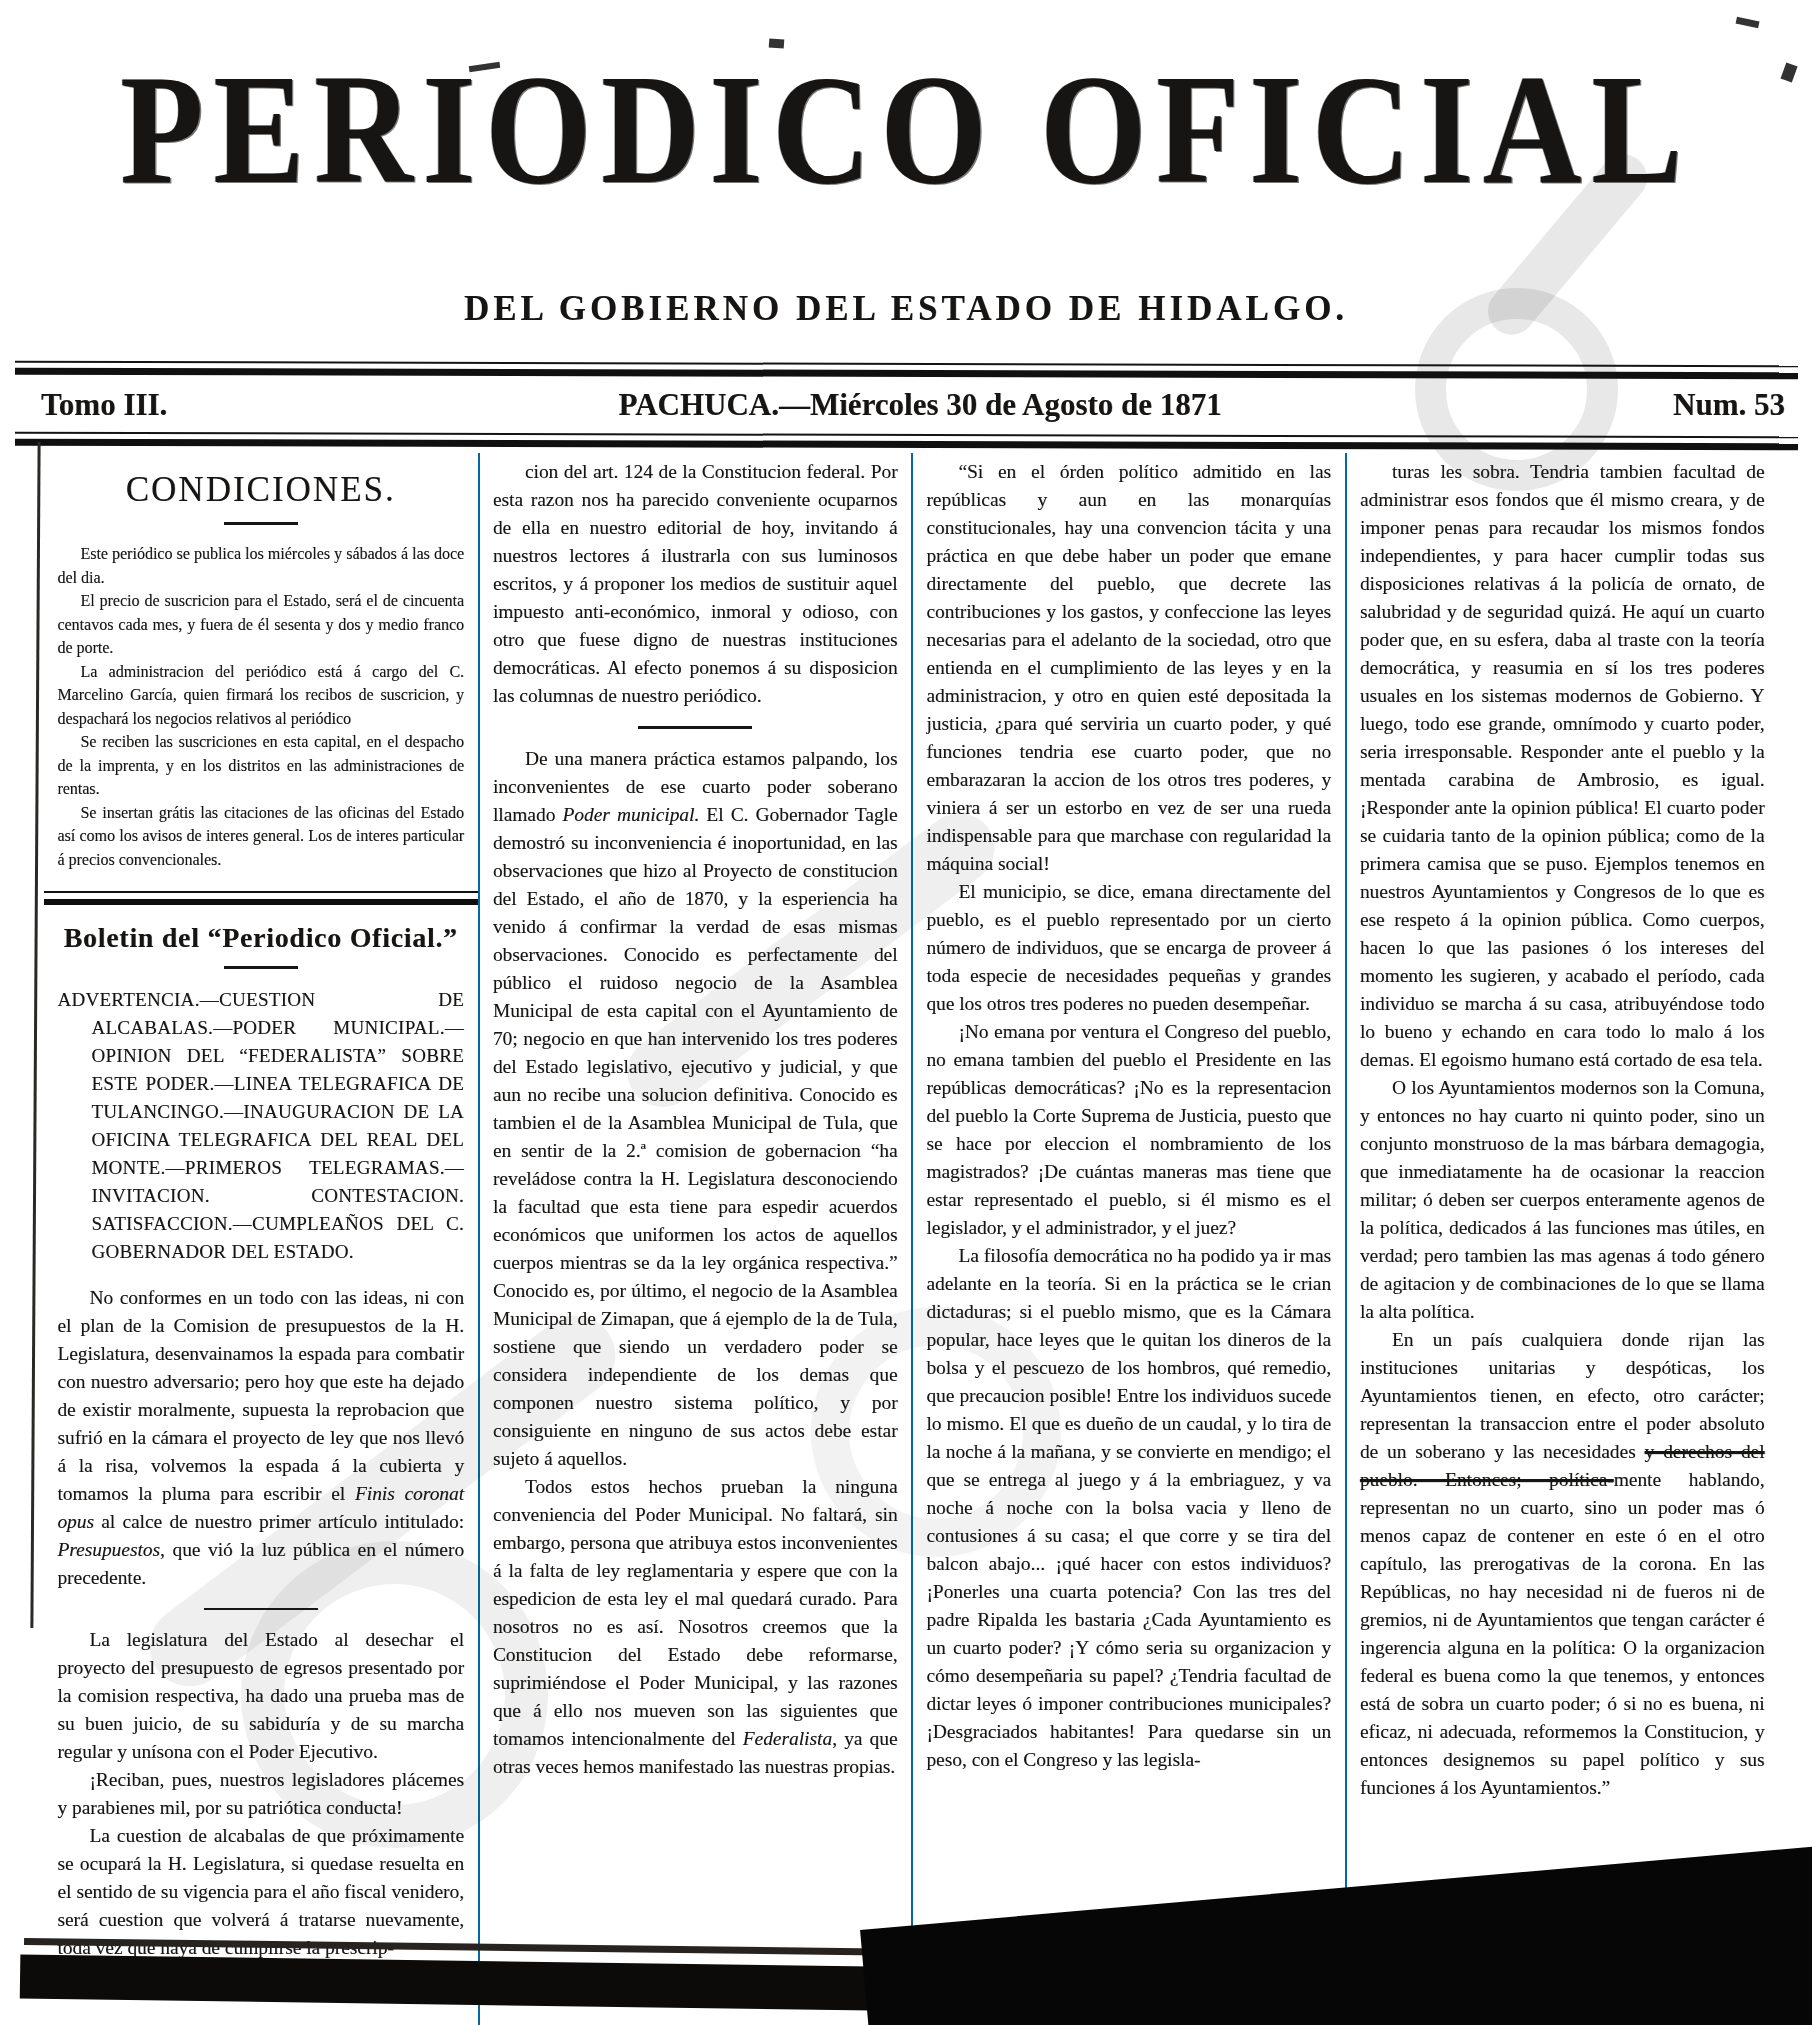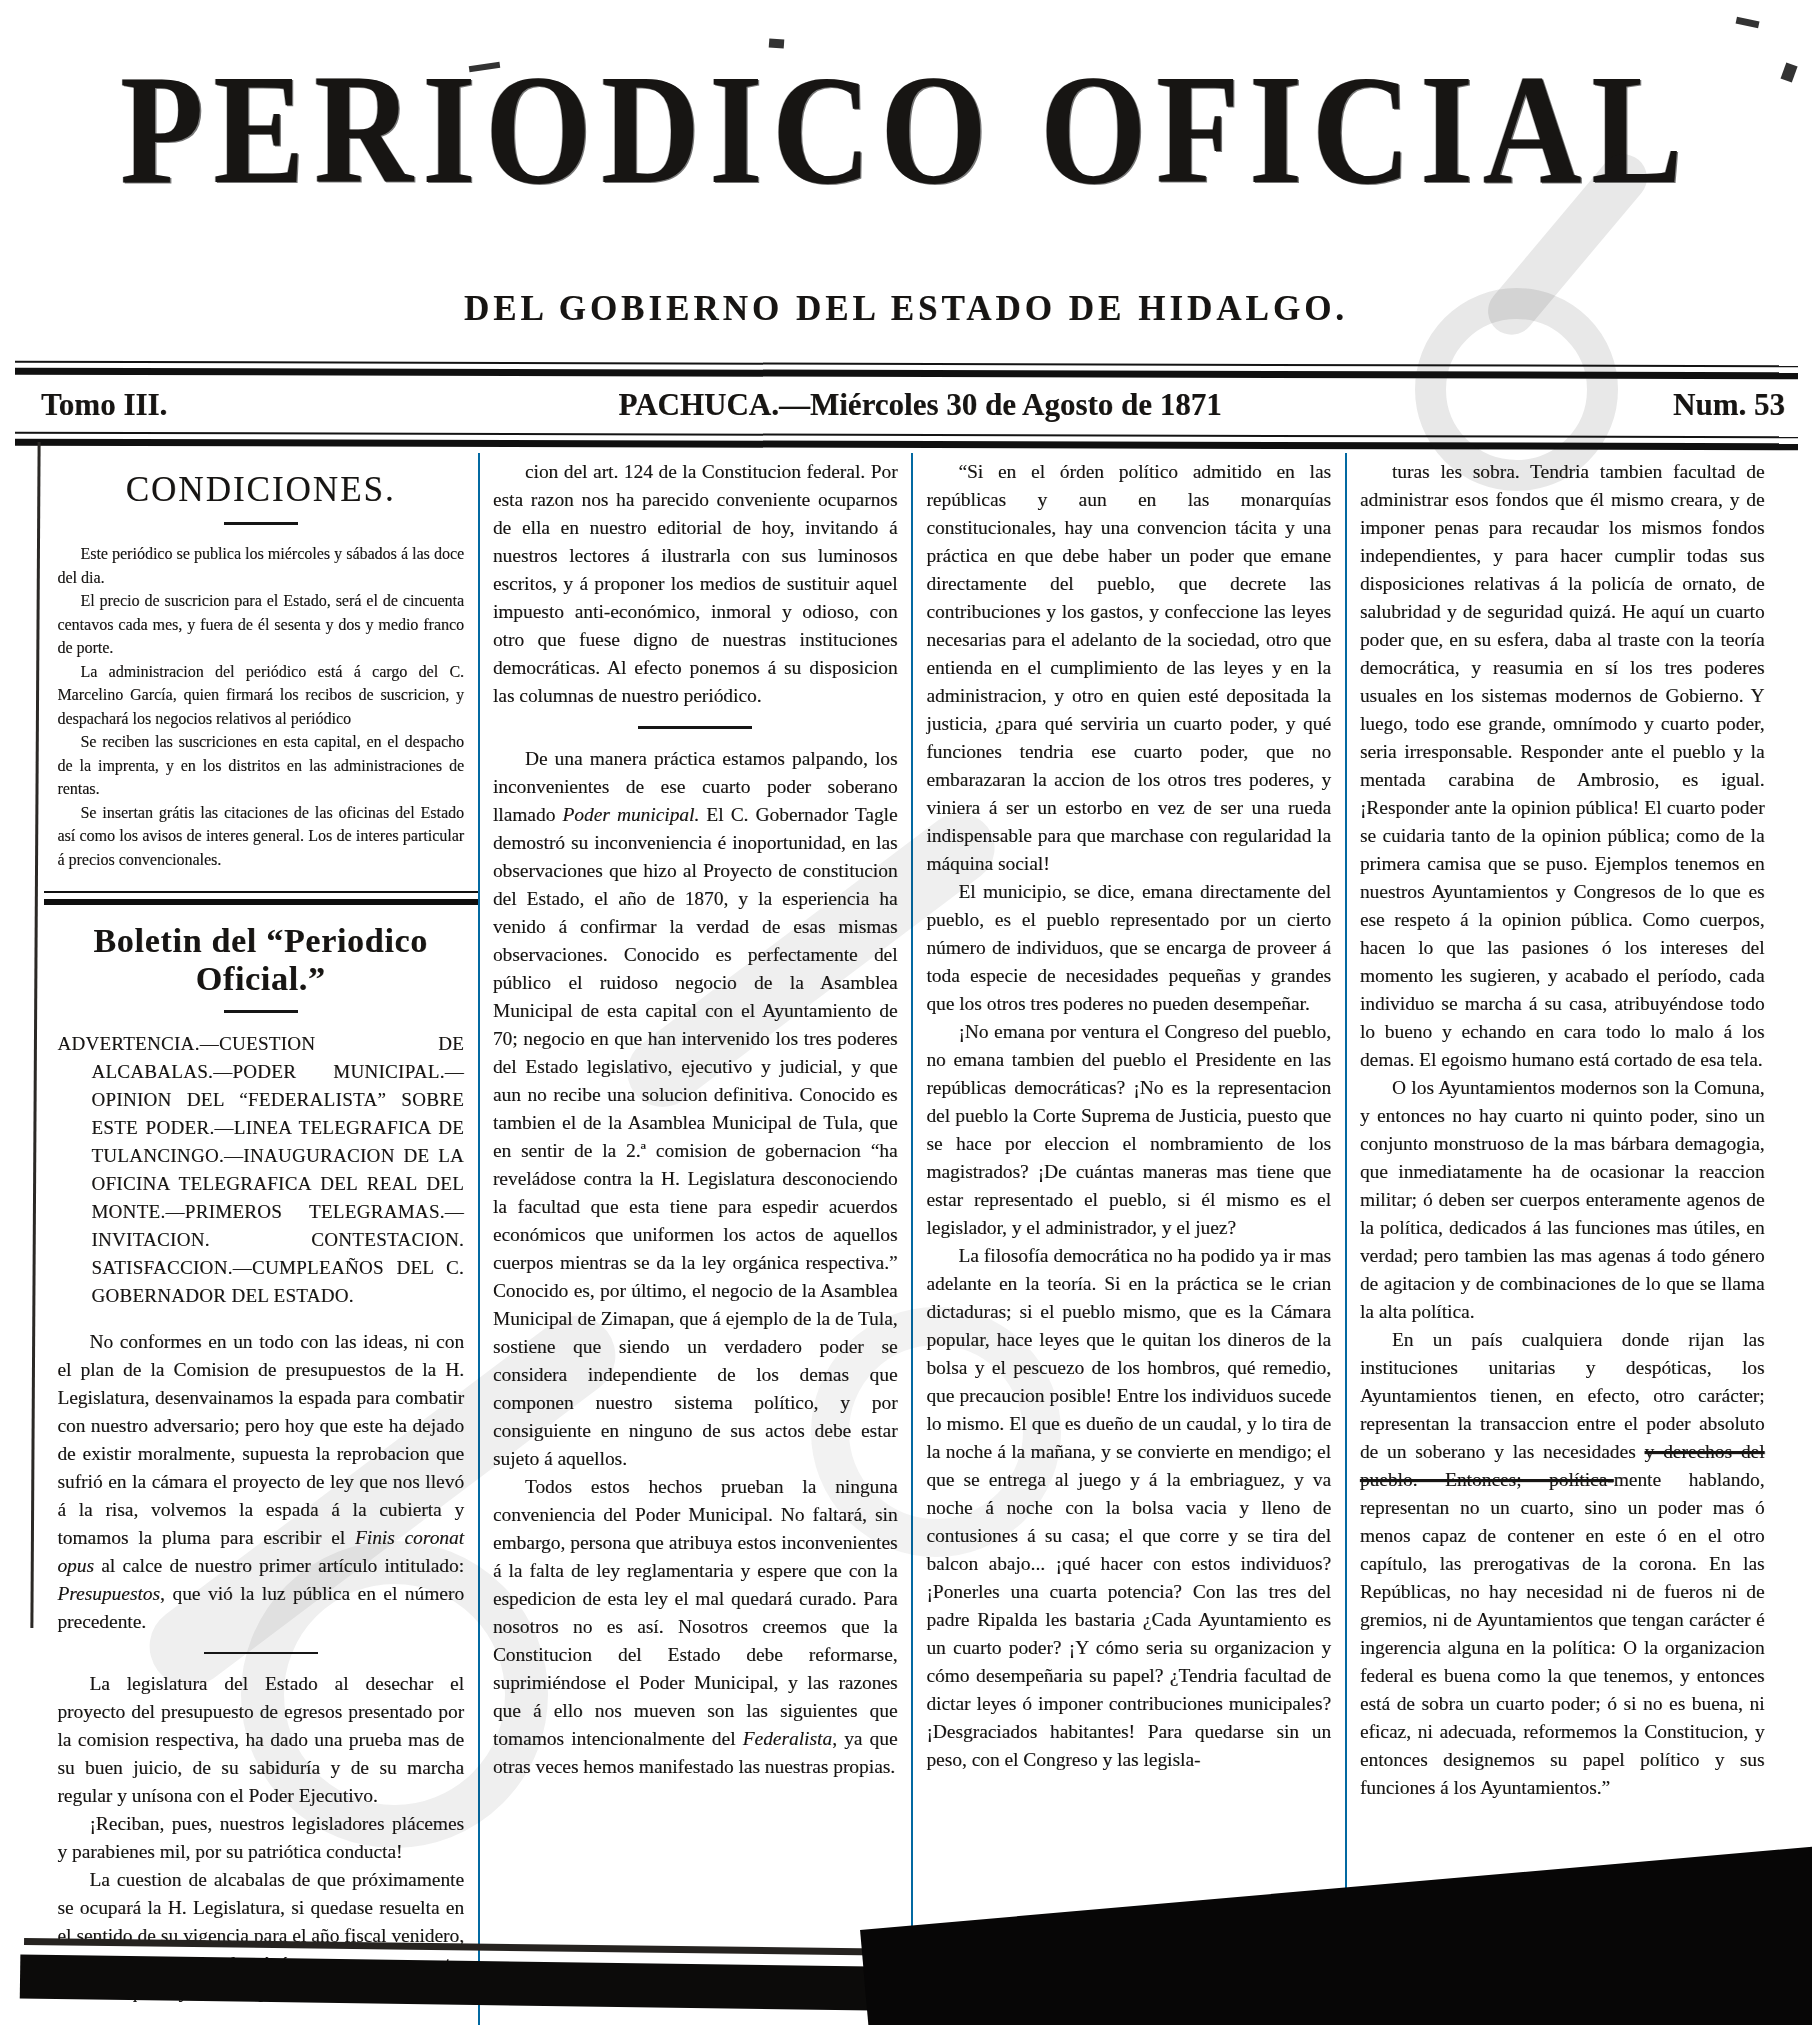--- a/index.html
+++ b/index.html
@@ -47,21 +47,21 @@
     position:absolute;top:453px;left:44px;right:34px;bottom:0;
     display:grid;grid-template-columns:1fr 1fr 1fr 1fr;
     overflow:hidden;
   }
   .col{padding:5.4px 13.4px 0 13.4px;overflow:hidden;}
   .col + .col{border-left:2px solid #0369a1;}
   .col p{margin:0;text-align:justify;}
   .body-p{font-size:19.4px;line-height:28px;text-indent:32px;}
   .cond-p{font-size:16px;line-height:23.5px;text-indent:23px;}
   .section-h{font-size:35px;letter-spacing:2px;text-align:center;margin:12px 0 5.4px 0;font-weight:normal;}
-  .boletin-h{font-size:34px;font-weight:bold;text-align:center;margin:17.4px 0 4px 0;letter-spacing:0.7px;}
+  .boletin-h{font-size:28px;font-weight:bold;text-align:center;margin:17.4px 0 4px 0;letter-spacing:0.7px;}
   .short-rule{width:114px;height:2.7px;background:#161616;margin:16px auto;}
   .tiny-rule{width:74px;height:2.7px;background:#161616;margin:12px auto 17.4px auto;}
   .heavy-rule{height:5.4px;border-top:2px solid #111;border-bottom:6px solid #0e0e0e;margin:20px -13.4px 4px -13.4px;}
   .summary-p{font-size:19px;line-height:28px;padding-left:34px;text-indent:-34px;letter-spacing:0.3px;margin-top:12px !important;}
   .it{font-style:italic;}
   .struck{text-decoration:line-through;text-decoration-thickness:2.7px;}
   
   .artifact{position:absolute;pointer-events:none;}
   .edge-line{left:34px;top:442px;width:2.7px;height:1186px;background:#2b2926;transform:rotate(0.35deg);}
   .band-thin{left:24px;top:1947px;width:1474px;height:6.7px;background:#262320;transform:rotate(0.7deg);}

